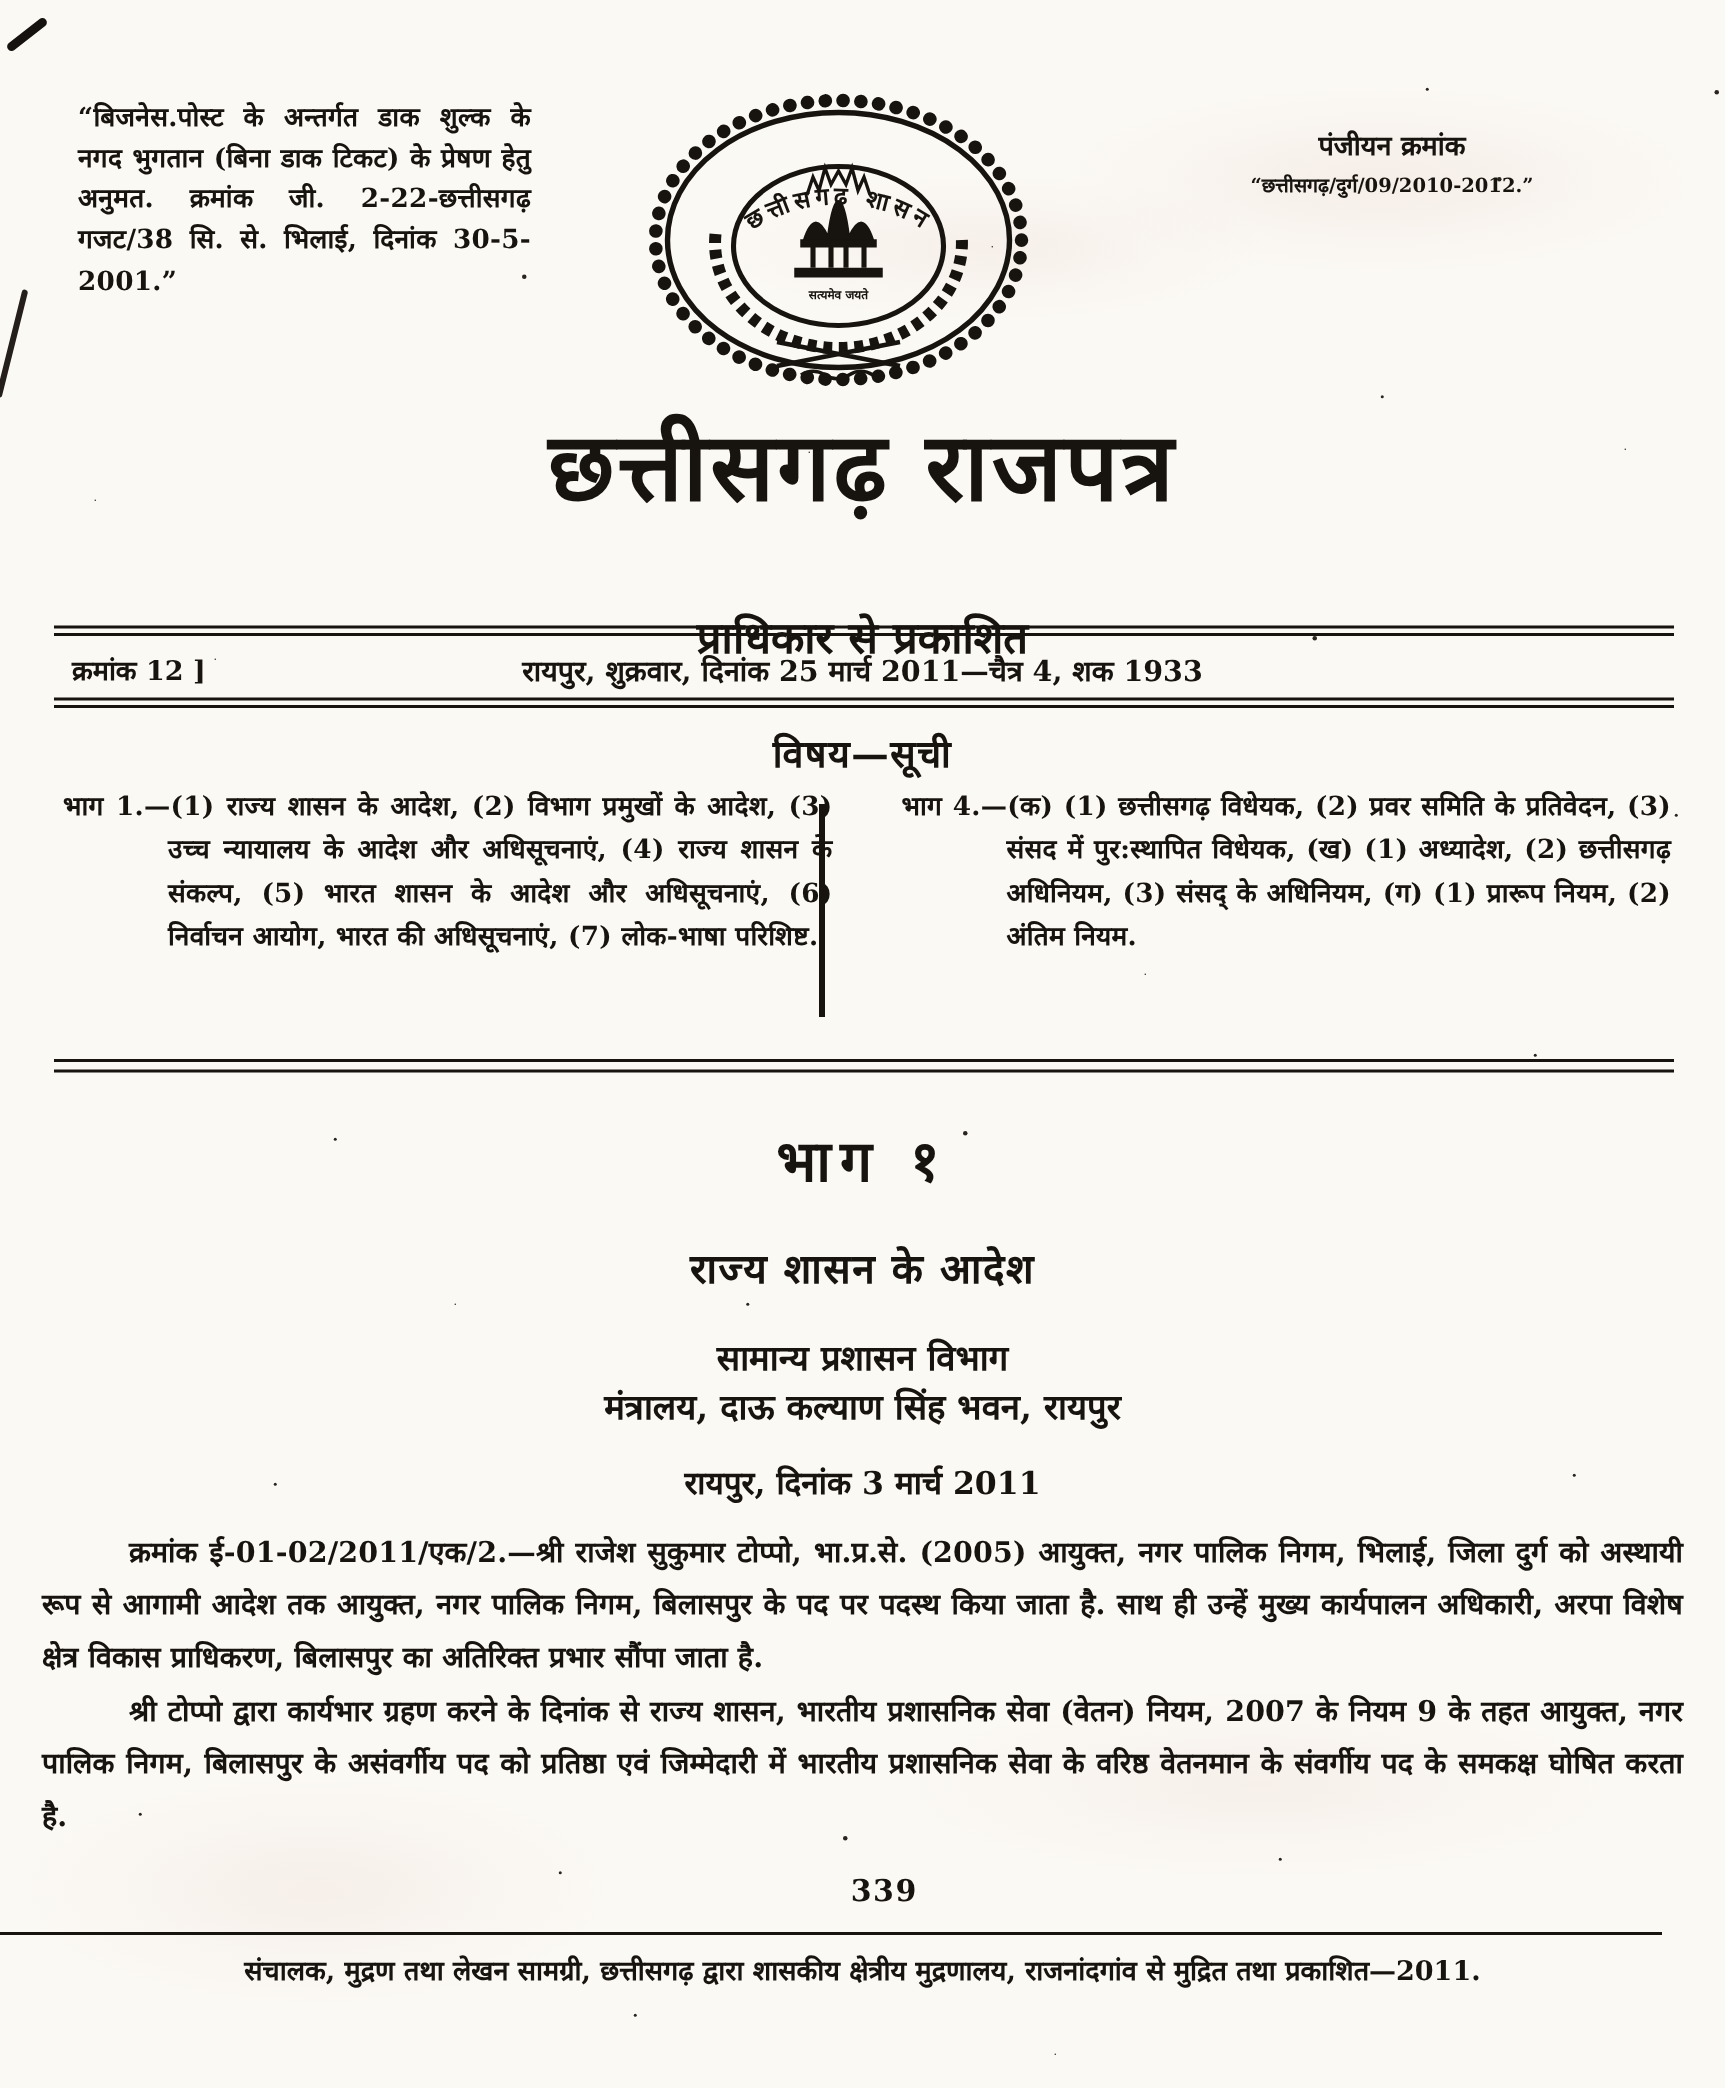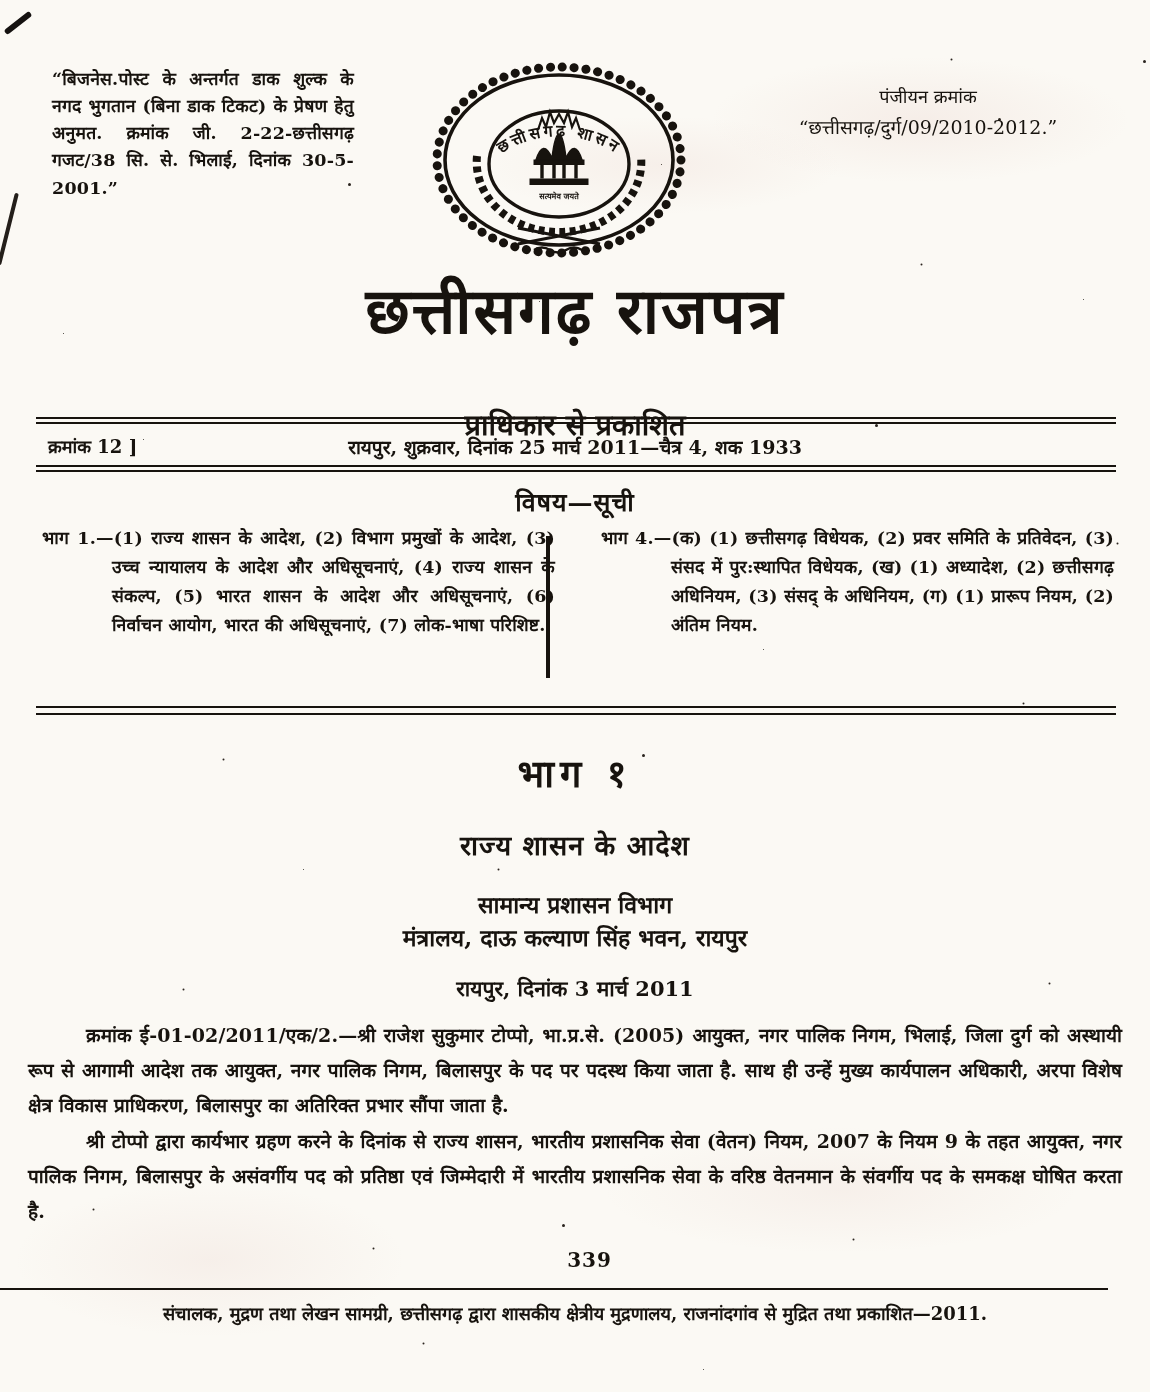--- a/index.html
+++ b/index.html
@@ -31,23 +31,23 @@
       978px 1144px 0 -1px #2a241e, 182px 988px 0 -0.5px #2a241e, 762px 648px 0 -1px #2a241e,
       1116px 542px 0 -0.5px #2a241e, 302px 868px 0 -1px #2a241e, 852px 1238px 0 -0.5px #2a241e,
       142px 438px 0 -1px #2a241e, 1022px 702px 0 -0.5px #2a241e, 538px 300px 0 -1px #2a241e,
       660px 163px 0 -1px #2a241e, 62px 332px 0 -1px #2a241e, 950px 58px 0 -0.5px #2a241e,
       1143px 60px 0 0 #2a241e, 497px 868px 0 -0.5px #2a241e, 372px 1247px 0 -0.5px #2a241e;
   }
 
   
   .left-notice { left:52px; top:66px; width:302px; font-size:17.5px; font-weight:bold;
                  line-height:1.55; text-align:justify; letter-spacing:.2px; }
-  .reg-block   { left:782px; top:84px; width:292px; text-align:center; font-weight:normal; }
+  .reg-block   { left:782px; top:84px; width:292px; text-align:center; font-weight:bold; }
   .reg-label   { font-size:18px; margin-bottom:6px; }
-  .reg-number  { font-size:19px; }
+  .reg-number  { font-size:13px; }
   .emblem-wrap { left:430px; top:58px; width:258px; height:204px; }
 
   .gazette-title    { top:266px; font-size:63px; font-weight:bold; letter-spacing:2px; }
   .gazette-subtitle { top:364px; font-size:29px; font-weight:bold;margin-top:40px; }
 
   
   .double-rule { left:36px; right:34px; height:7px;
                  border-top:2.5px solid #17130e; border-bottom:2px solid #17130e; }
   .rule-a { top:417px; } .rule-b { top:465px; } .rule-c { top:706px; height:9px; }
   .footer-rule { top:1288px; left:0; width:1108px; border-top:2.5px solid #17130e; }

